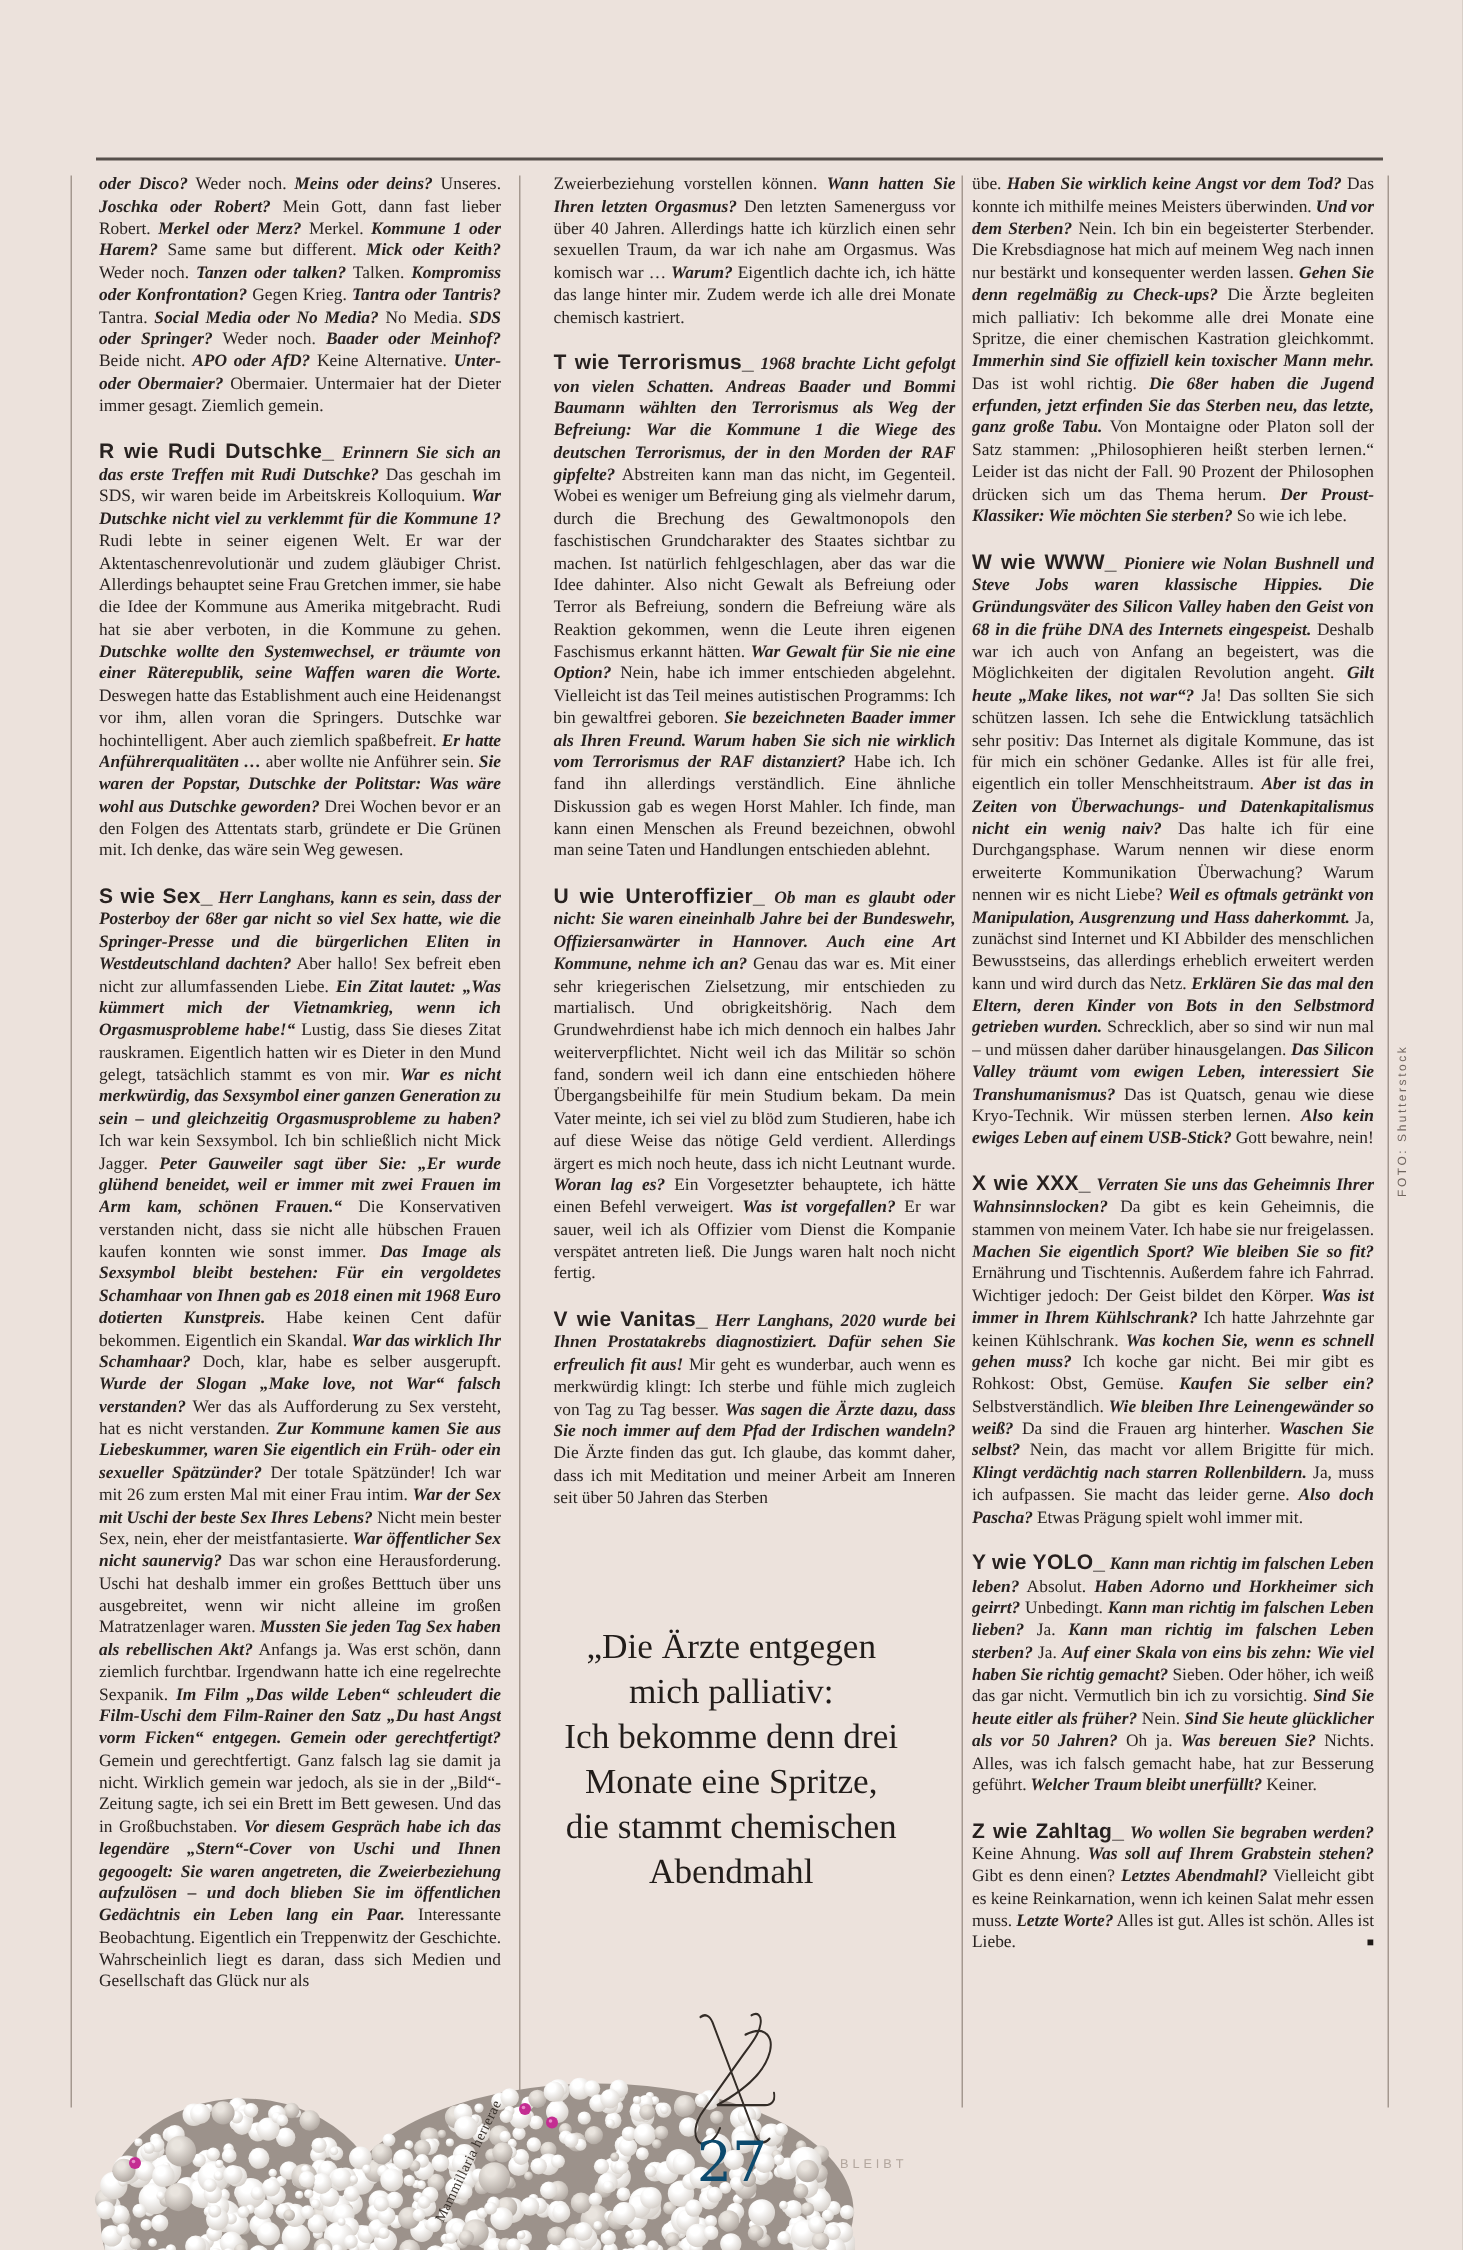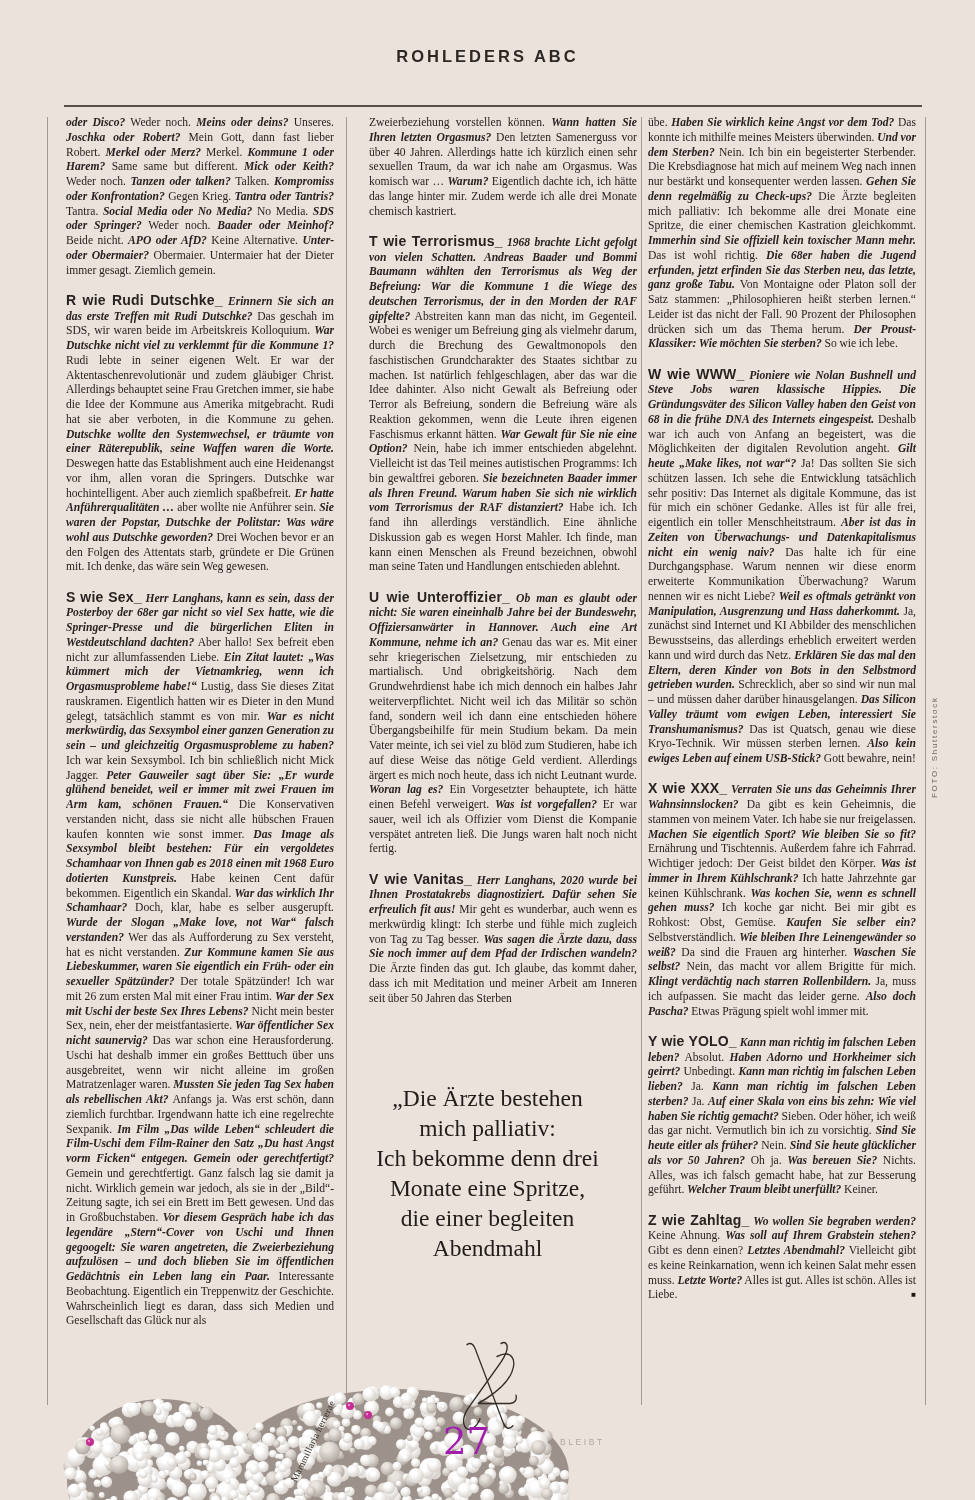--- a/index.html
+++ b/index.html
@@ -21,42 +21,41 @@
   .r-h{font-family:"Liberation Sans",sans-serif;font-weight:700;font-size:14px;letter-spacing:.2px;}
   .r-q{font-style:italic;font-weight:700;}
   .endmark{float:right;font-size:8px;line-height:14.75px;color:#1d1916;}
   
   .quote{position:absolute;left:351px;top:1083px;width:273px;text-align:center;
          font-size:23.5px;line-height:30px;color:#221d1a;}
   
   .monogram{position:absolute;left:453px;top:1340px;z-index:5;}
   .monogram svg{display:block;}
   
-  .pagenum{position:absolute;left:443px;top:1422px;width:90px;z-index:6;
-           font-family:"DejaVu Serif",serif;font-size:37px;line-height:40px;color:#a21caf;}
+  .pagenum{position:absolute;left:443px;top:1422px;width:90px;text-align:center;z-index:6;
+           font-family:"DejaVu Serif",serif;font-size:37px;line-height:40px;color:#0c4a6e;}
   .flabel{position:absolute;top:1437px;z-index:1;font-family:"Liberation Sans",sans-serif;
           font-size:8.5px;letter-spacing:2.6px;color:#b3a79e;}
   .flabel.left{left:295px;width:155px;text-align:right;}
   .flabel.right{left:527px;width:170px;text-align:left;}
   
   .credit{position:absolute;left:930px;top:628px;height:170px;
           writing-mode:vertical-rl;transform:rotate(180deg);
           font-family:"Liberation Sans",sans-serif;font-size:8px;letter-spacing:1.7px;color:#6f655e;}
   
   .cactus{position:absolute;left:50px;top:1384px;width:520px;height:116px;z-index:2;}
   .caption{position:absolute;left:289px;top:1479px;z-index:3;white-space:nowrap;
            transform:rotate(-64deg);transform-origin:0 0;
            font-size:9.5px;letter-spacing:.3px;color:#38312b;}
 </style>
 </head>
 <body>
 
 <div class="page">
 
-  <div class="title">ROHLEDERS ABC</div>
   <div class="headrule"></div>
 
   <div class="vrule" style="left:47px"></div>
   <div class="vrule" style="left:346px"></div>
   <div class="vrule" style="left:641px"></div>
   <div class="vrule" style="left:925px"></div>
 
   <div class="col" style="left:66px;height:1288px" lang="de">
       <p class="para"><span class="r-q">oder Disco?</span><span class="r-a"> Weder noch. </span><span class="r-q">Meins oder deins?</span><span class="r-a"> Unseres. </span><span class="r-q">Joschka oder Robert?</span><span class="r-a"> Mein Gott, dann fast lieber Robert. </span><span class="r-q">Merkel oder Merz?</span><span class="r-a"> Merkel. </span><span class="r-q">Kommune 1 oder Harem?</span><span class="r-a"> Same same but different. </span><span class="r-q">Mick oder Keith?</span><span class="r-a"> Weder noch. </span><span class="r-q">Tanzen oder talken?</span><span class="r-a"> Talken. </span><span class="r-q">Kompromiss oder Konfrontation?</span><span class="r-a"> Gegen Krieg. </span><span class="r-q">Tantra oder Tantris?</span><span class="r-a"> Tantra. </span><span class="r-q">Social Media oder No Media?</span><span class="r-a"> No Media. </span><span class="r-q">SDS oder Springer?</span><span class="r-a"> Weder noch. </span><span class="r-q">Baader oder Meinhof?</span><span class="r-a"> Beide nicht. </span><span class="r-q">APO oder AfD?</span><span class="r-a"> Keine Alternative. </span><span class="r-q">Unter- oder Obermaier?</span><span class="r-a"> Obermaier. Untermaier hat der Dieter immer gesagt. Ziemlich gemein.</span></p>
       <p class="para"><span class="r-h">R wie Rudi Dutschke_</span><span class="r-q"> Erinnern Sie sich an das erste Treffen mit Rudi Dutschke?</span><span class="r-a"> Das geschah im SDS, wir waren beide im Arbeitskreis Kolloquium. </span><span class="r-q">War Dutschke nicht viel zu verklemmt für die Kommune 1?</span><span class="r-a"> Rudi lebte in seiner eigenen Welt. Er war der Aktentaschenrevolutionär und zudem gläubiger Christ. Allerdings behauptet seine Frau Gretchen immer, sie habe die Idee der Kommune aus Amerika mitgebracht. Rudi hat sie aber verboten, in die Kommune zu gehen. </span><span class="r-q">Dutschke wollte den Systemwechsel, er träumte von einer Räterepublik, seine Waffen waren die Worte.</span><span class="r-a"> Deswegen hatte das Establishment auch eine Heidenangst vor ihm, allen voran die Springers. Dutschke war hochintelligent. Aber auch ziemlich spaßbefreit. </span><span class="r-q">Er hatte Anführerqualitäten …</span><span class="r-a"> aber wollte nie Anführer sein. </span><span class="r-q">Sie waren der Popstar, Dutschke der Politstar: Was wäre wohl aus Dutschke geworden?</span><span class="r-a"> Drei Wochen bevor er an den Folgen des Attentats starb, gründete er Die Grünen mit. Ich denke, das wäre sein Weg gewesen.</span></p>
@@ -70,25 +69,25 @@
     </div>
   <div class="col" style="left:648px;height:1288px" lang="de">
       <p class="para"><span class="r-a">übe. </span><span class="r-q">Haben Sie wirklich keine Angst vor dem Tod?</span><span class="r-a"> Das konnte ich mithilfe meines Meisters überwinden. </span><span class="r-q">Und vor dem Sterben?</span><span class="r-a"> Nein. Ich bin ein begeisterter Sterbender. Die Krebsdiagnose hat mich auf meinem Weg nach innen nur bestärkt und konsequenter werden lassen. </span><span class="r-q">Gehen Sie denn regelmäßig zu Check-ups?</span><span class="r-a"> Die Ärzte begleiten mich palliativ: Ich bekomme alle drei Monate eine Spritze, die einer chemischen Kastration gleichkommt. </span><span class="r-q">Immerhin sind Sie offiziell kein toxischer Mann mehr.</span><span class="r-a"> Das ist wohl richtig. </span><span class="r-q">Die 68er haben die Jugend erfunden, jetzt erfinden Sie das Sterben neu, das letzte, ganz große Tabu.</span><span class="r-a"> Von Montaigne oder Platon soll der Satz stammen: „Philosophieren heißt sterben lernen.“ Leider ist das nicht der Fall. 90 Prozent der Philosophen drücken sich um das Thema herum. </span><span class="r-q">Der Proust-Klassiker: Wie möchten Sie sterben?</span><span class="r-a"> So wie ich lebe.</span></p>
       <p class="para"><span class="r-h">W wie WWW_</span><span class="r-q"> Pioniere wie Nolan Bushnell und Steve Jobs waren klassische Hippies. Die Gründungsväter des Silicon Valley haben den Geist von 68 in die frühe DNA des Internets eingespeist.</span><span class="r-a"> Deshalb war ich auch von Anfang an begeistert, was die Möglichkeiten der digitalen Revolution angeht. </span><span class="r-q">Gilt heute „Make likes, not war“?</span><span class="r-a"> Ja! Das sollten Sie sich schützen lassen. Ich sehe die Entwicklung tatsächlich sehr positiv: Das Internet als digitale Kommune, das ist für mich ein schöner Gedanke. Alles ist für alle frei, eigentlich ein toller Menschheitstraum. </span><span class="r-q">Aber ist das in Zeiten von Überwachungs- und Datenkapitalismus nicht ein wenig naiv?</span><span class="r-a"> Das halte ich für eine Durchgangsphase. Warum nennen wir diese enorm erweiterte Kommunikation Überwachung? Warum nennen wir es nicht Liebe? </span><span class="r-q">Weil es oftmals getränkt von Manipulation, Ausgrenzung und Hass daherkommt.</span><span class="r-a"> Ja, zunächst sind Internet und KI Abbilder des menschlichen Bewusstseins, das allerdings erheblich erweitert werden kann und wird durch das Netz. </span><span class="r-q">Erklären Sie das mal den Eltern, deren Kinder von Bots in den Selbstmord getrieben wurden.</span><span class="r-a"> Schrecklich, aber so sind wir nun mal – und müssen daher darüber hinausgelangen. </span><span class="r-q">Das Silicon Valley träumt vom ewigen Leben, interessiert Sie Transhumanismus?</span><span class="r-a"> Das ist Quatsch, genau wie diese Kryo-Technik. Wir müssen sterben lernen. </span><span class="r-q">Also kein ewiges Leben auf einem USB-Stick?</span><span class="r-a"> Gott bewahre, nein!</span></p>
       <p class="para"><span class="r-h">X wie XXX_</span><span class="r-q"> Verraten Sie uns das Geheimnis Ihrer Wahnsinnslocken?</span><span class="r-a"> Da gibt es kein Geheimnis, die stammen von meinem Vater. Ich habe sie nur freigelassen. </span><span class="r-q">Machen Sie eigentlich Sport? Wie bleiben Sie so fit?</span><span class="r-a"> Ernährung und Tischtennis. Außerdem fahre ich Fahrrad. Wichtiger jedoch: Der Geist bildet den Körper. </span><span class="r-q">Was ist immer in Ihrem Kühlschrank?</span><span class="r-a"> Ich hatte Jahrzehnte gar keinen Kühlschrank. </span><span class="r-q">Was kochen Sie, wenn es schnell gehen muss?</span><span class="r-a"> Ich koche gar nicht. Bei mir gibt es Rohkost: Obst, Gemüse. </span><span class="r-q">Kaufen Sie selber ein?</span><span class="r-a"> Selbstverständlich. </span><span class="r-q">Wie bleiben Ihre Leinengewänder so weiß?</span><span class="r-a"> Da sind die Frauen arg hinterher. </span><span class="r-q">Waschen Sie selbst?</span><span class="r-a"> Nein, das macht vor allem Brigitte für mich. </span><span class="r-q">Klingt verdächtig nach starren Rollenbildern.</span><span class="r-a"> Ja, muss ich aufpassen. Sie macht das leider gerne. </span><span class="r-q">Also doch Pascha?</span><span class="r-a"> Etwas Prägung spielt wohl immer mit.</span></p>
       <p class="para"><span class="r-h">Y wie YOLO_</span><span class="r-q"> Kann man richtig im falschen Leben leben?</span><span class="r-a"> Absolut. </span><span class="r-q">Haben Adorno und Horkheimer sich geirrt?</span><span class="r-a"> Unbedingt. </span><span class="r-q">Kann man richtig im falschen Leben lieben?</span><span class="r-a"> Ja. </span><span class="r-q">Kann man richtig im falschen Leben sterben?</span><span class="r-a"> Ja. </span><span class="r-q">Auf einer Skala von eins bis zehn: Wie viel haben Sie richtig gemacht?</span><span class="r-a"> Sieben. Oder höher, ich weiß das gar nicht. Vermutlich bin ich zu vorsichtig. </span><span class="r-q">Sind Sie heute eitler als früher?</span><span class="r-a"> Nein. </span><span class="r-q">Sind Sie heute glücklicher als vor 50 Jahren?</span><span class="r-a"> Oh ja. </span><span class="r-q">Was bereuen Sie?</span><span class="r-a"> Nichts. Alles, was ich falsch gemacht habe, hat zur Besserung geführt. </span><span class="r-q">Welcher Traum bleibt unerfüllt?</span><span class="r-a"> Keiner.</span></p>
       <p class="para"><span class="r-h">Z wie Zahltag_</span><span class="r-q"> Wo wollen Sie begraben werden?</span><span class="r-a"> Keine Ahnung. </span><span class="r-q">Was soll auf Ihrem Grabstein stehen?</span><span class="r-a"> Gibt es denn einen? </span><span class="r-q">Letztes Abendmahl?</span><span class="r-a"> Vielleicht gibt es keine Reinkarnation, wenn ich keinen Salat mehr essen muss. </span><span class="r-q">Letzte Worte?</span><span class="r-a"> Alles ist gut. Alles ist schön. Alles ist Liebe.</span><span class="endmark">■</span></p>
     </div>
 
   <div class="quote">
-      <div class="quote-line">„Die Ärzte bestehen</div>
+      <div class="quote-line">„Die Ärzte entgegen</div>
       <div class="quote-line">mich palliativ:</div>
       <div class="quote-line">Ich bekomme denn drei</div>
       <div class="quote-line">Monate eine Spritze,</div>
-      <div class="quote-line">die einer begleiten</div>
+      <div class="quote-line">die stammt chemischen</div>
       <div class="quote-line">Abendmahl</div>
     </div>
 
   <div class="monogram">
     <svg width="64" height="94" viewBox="0 0 64 80" preserveAspectRatio="none" fill="none" stroke="#332c27" stroke-width="1.3" stroke-linecap="round">
       <path d="M14 4 C17 2 20 3 22 7 L50 70 C52 75 56 77 60 73"></path>
       <path d="M48 3 C52 1 55 3 54 8 C53 14 47 20 42 26 L16 57 C10 64 9 71 13 75 C17 78 24 74 27 67"></path>
       <path d="M44 14 C58 8 64 16 59 27 C55 36 44 44 33 50 L25 54 L57 54 C62 54 64 51 63 47"></path>
     </svg>
   </div>

